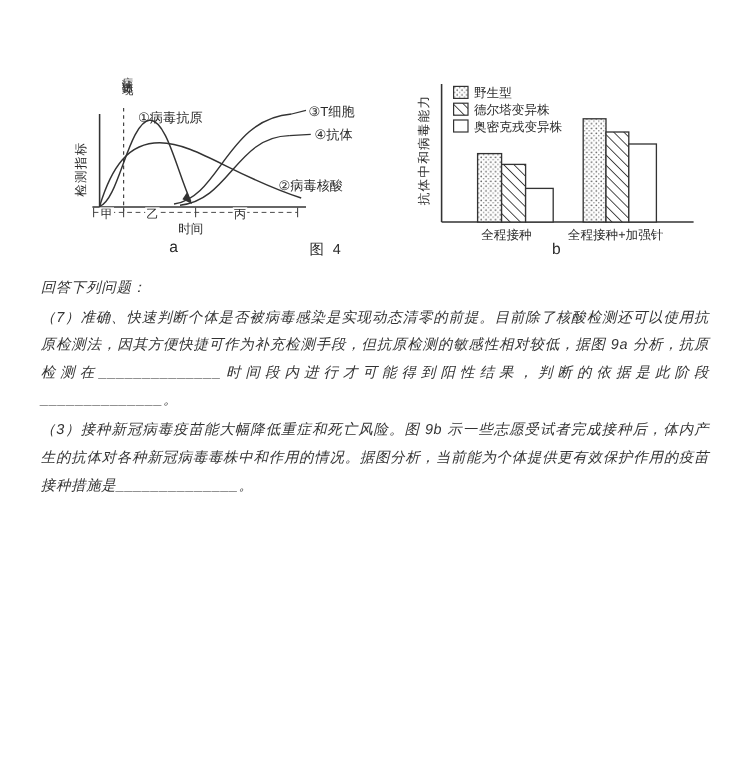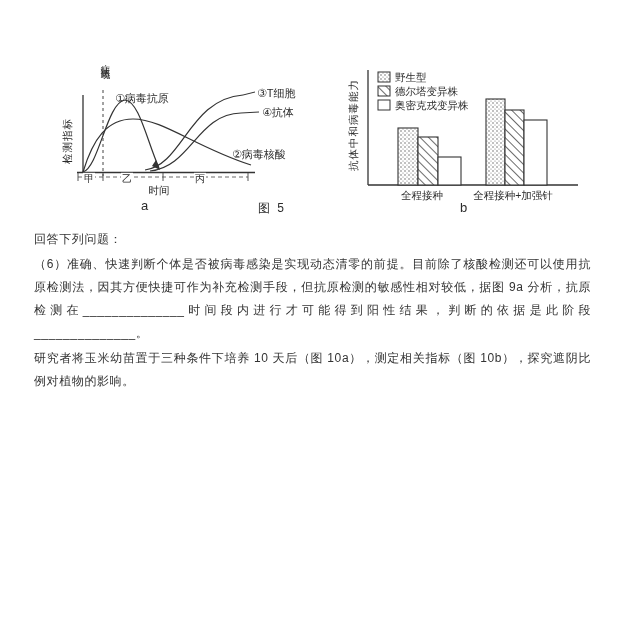--- a/index.html
+++ b/index.html
@@ -19,21 +19,21 @@
     position:absolute;transform:rotate(-90deg);font-size:10.5px;color:#2b2b2b;
     text-align:center;letter-spacing:1px;white-space:nowrap;
   }
   .panel-letter{position:absolute;font-size:13px;color:#2b2b2b;}
   .fig-caption{position:absolute;font-size:12px;color:#2b2b2b;letter-spacing:2px;}
   .text-block{
     position:absolute;left:34px;top:228px;width:557px;
     font-size:12px;line-height:23px;text-align:justify;
     letter-spacing:0.6px;color:#333;
   }
-  .text-block p{margin:0 0 2px 0;}
+  .text-block p{margin:0 0 2px 0;font-style:italic;}
   .q18-head{margin-top:11px !important;}
 </style>
 </head>
 <body>
 
 <div class="page">
 
   <div class="fig-wrap">
 
     <svg style="position:absolute;left:55px;top:55px;" width="265" height="165" viewBox="0 0 265 165">
@@ -108,23 +108,23 @@
 
       <text x="82" y="141" font-size="10.5" text-anchor="middle">全程接种</text>
       <text x="173" y="141" font-size="10.5" text-anchor="middle">全程接种+加强针</text>
     </svg>
 
     <div class="rotlabel" style="left:33px;top:134px;width:70px;">检测指标</div>
     <div class="vtext" style="left:101px;top:57px;font-size:9.5px;">症状出现</div>
     <div class="rotlabel" style="left:294px;top:118px;width:120px;">抗体中和病毒能力</div>
 
     <div class="panel-letter" style="left:141px;top:198px;">a</div>
-    <div class="fig-caption" style="left:258px;top:200px;">图 5</div>
+    <div class="fig-caption" style="left:258px;top:200px;">图 4</div>
     <div class="panel-letter" style="left:460px;top:200px;">b</div>
   </div>
 
   <div class="text-block">
     <p>回答下列问题：</p>
-    <p>（6）准确、快速判断个体是否被病毒感染是实现动态清零的前提。目前除了核酸检测还可以使用抗原检测法，因其方便快捷可作为补充检测手段，但抗原检测的敏感性相对较低，据图 9a 分析，抗原检测在______________时间段内进行才可能得到阳性结果，判断的依据是此阶段______________。</p>
-    <p>研究者将玉米幼苗置于三种条件下培养 10 天后（图 10a），测定相关指标（图 10b），探究遮阴比例对植物的影响。</p>
+    <p>（7）准确、快速判断个体是否被病毒感染是实现动态清零的前提。目前除了核酸检测还可以使用抗原检测法，因其方便快捷可作为补充检测手段，但抗原检测的敏感性相对较低，据图 9a 分析，抗原检测在______________时间段内进行才可能得到阳性结果，判断的依据是此阶段______________。</p>
+    <p>（3）接种新冠病毒疫苗能大幅降低重症和死亡风险。图 9b 示一些志愿受试者完成接种后，体内产生的抗体对各种新冠病毒毒株中和作用的情况。据图分析，当前能为个体提供更有效保护作用的疫苗接种措施是______________。</p>
   </div>
 
 </div>
 
 </body></html>

